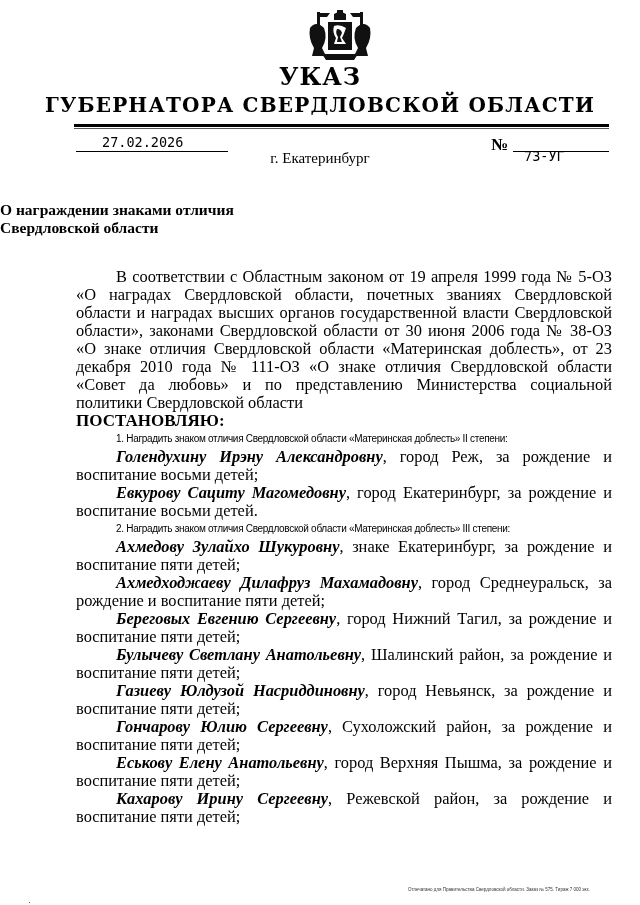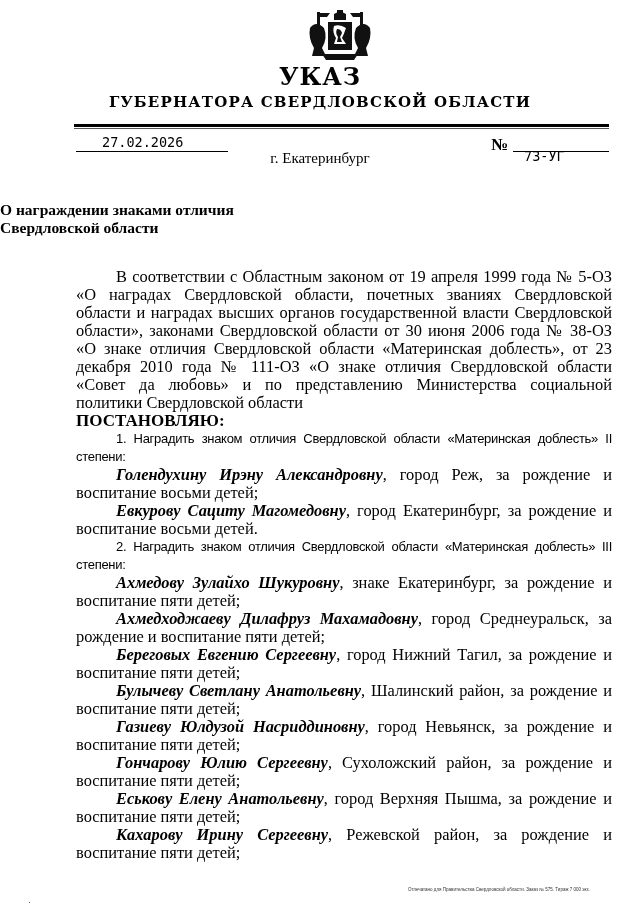--- a/index.html
+++ b/index.html
@@ -2,35 +2,35 @@
 <html><head>
 <meta charset="utf-8">
 <style>
   html, body { margin: 0; padding: 0; background: #ffffff; }
   body { width: 640px; height: 905px; position: relative; overflow: hidden; color: #000; }
   .page { position: absolute; left: 0; top: 0; width: 640px; height: 905px; }
   .emblem { position: absolute; left: 308px; top: 8px; width: 64px; height: 56px; }
   .title-ukaz { position: absolute; left: 0; width: 640px; top: 62px; text-align: center;
     font-family: "DejaVu Serif", serif; font-weight: bold; font-size: 24px; letter-spacing: 1px; }
   .title-gov { position: absolute; left: 0; width: 640px; top: 93px; text-align: center;
-    font-family: "DejaVu Serif", serif; font-weight: bold; font-size: 15px; letter-spacing: 1.2px; }
+    font-family: "DejaVu Serif", serif; font-weight: bold; font-size: 20px; letter-spacing: 1.2px; }
   .rule-top { position: absolute; left: 74px; top: 124px; width: 535px; height: 3px; background: #000; }
   .rule-top2 { position: absolute; left: 74px; top: 128px; width: 535px; height: 1px; background: #555; }
   .date { position: absolute; left: 102px; top: 134px; font-family: "DejaVu Sans Mono", monospace; font-size: 13.5px; }
   .date-line { position: absolute; left: 76px; top: 151px; width: 152px; height: 1px; background: #000; }
   .num-sign { position: absolute; left: 491px; top: 135px; font-family: "Liberation Serif", serif; font-size: 17px; font-weight: bold; }
   .num-val { position: absolute; left: 524px; top: 148px; font-family: "DejaVu Sans Mono", monospace; font-size: 13.5px; }
   .num-line { position: absolute; left: 513px; top: 151px; width: 96px; height: 1px; background: #000; }
   .city { position: absolute; left: 0; width: 640px; top: 150px; text-align: center; font-family: "Liberation Serif", serif; font-size: 15px; }
   .subject { position: absolute; left: 0; width: 563px; top: 201px; font-family: "Liberation Serif", serif; font-weight: bold; font-size: 15.5px; line-height: 18px; }
   .body { position: absolute; left: 76px; width: 536px; top: 268px; font-family: "Liberation Serif", serif; font-size: 16.4px; line-height: 18px; text-align: justify; }
   .body p { margin: 0; }
   .indent { text-indent: 40px; }
   .decree { font-weight: bold; font-size: 17px; }
-  .cond { font-family: "Liberation Sans", sans-serif; font-size: 13px; letter-spacing: -0.3px; }
+  .cond { font-family: "Liberation Sans", sans-serif; font-size: 10px; letter-spacing: -0.3px; }
   .nm { font-weight: bold; font-style: italic; }
   .footer { position: absolute; left: 408px; top: 887px; font-family: "Liberation Sans", sans-serif; font-size: 4.5px; color: #333; white-space: nowrap; }
   .dot { position: absolute; left: 29px; top: 902px; width: 1px; height: 1px; background: #666; }
 </style>
 </head>
 <body>
 
 <div class="page">
 
   <svg class="emblem" viewBox="0 0 64 56">

